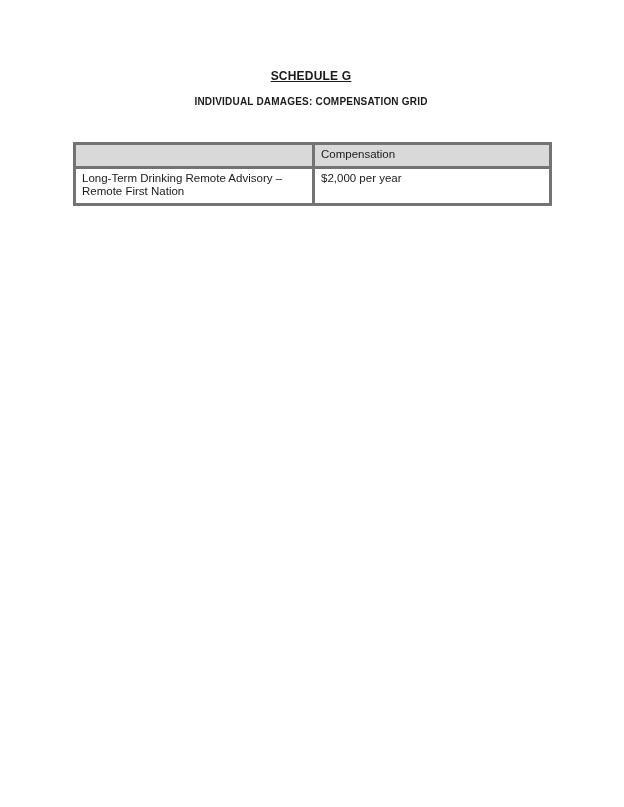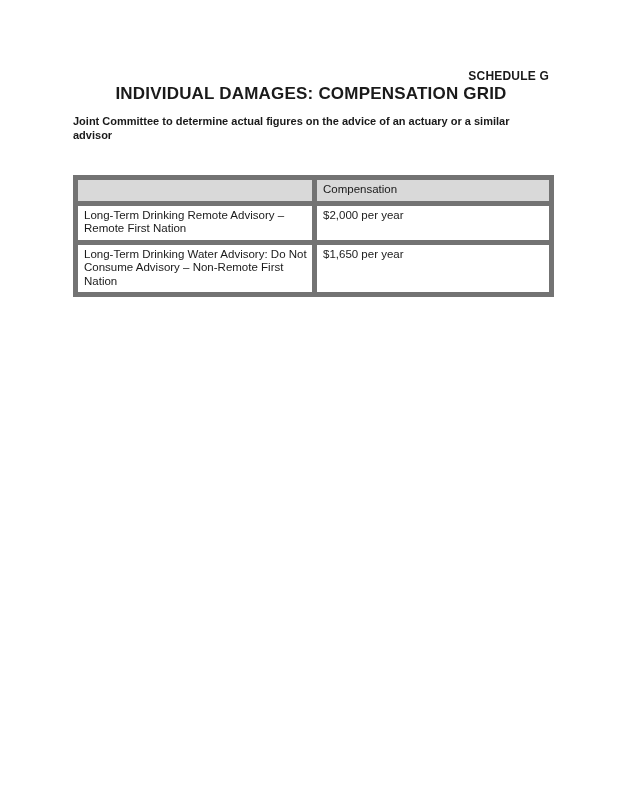--- a/index.html
+++ b/index.html
@@ -14,48 +14,49 @@
     position: relative;
     width: 624px;
     height: 807px;
     background: #ffffff;
     padding: 69px 75px 0 73px;
     overflow: hidden;
   }
   .doc-title {
     font-size: 12px;
     font-weight: bold;
-    text-align: right;
+    text-align: center;
     line-height: 14px;
     letter-spacing: 0.2px;
+    text-decoration: underline;
   }
   .doc-subtitle {
-    font-size: 17px;
+    font-size: 10px;
     font-weight: bold;
     text-align: center;
     line-height: 14px;
-    margin-top: 4px;
+    margin-top: 12px;
     letter-spacing: 0.2px;
   }
   .doc-note {
     font-size: 11px;
     font-weight: bold;
     line-height: 13.5px;
     margin-top: 14px;
     max-width: 470px;
   }
   table.comp-table {
     margin-top: 33px;
     width: 476px;
     border-collapse: collapse;
     table-layout: fixed;
   }
   table.comp-table th,
   table.comp-table td {
-    border: 5px solid #737373;
+    border: 3px solid #737373;
     font-size: 11.5px;
     font-weight: normal;
     line-height: 13.5px;
     text-align: left;
     vertical-align: top;
     padding: 3px 0 4px 6px;
   }
   table.comp-table th {
     background: #d9d9d9;
   }
@@ -64,38 +65,33 @@
 </style>
 </head>
 <body>
 
 <div class="page">
 
   <div class="doc-title">SCHEDULE G</div>
 
   <div class="doc-subtitle">INDIVIDUAL DAMAGES: COMPENSATION GRID</div>
 
-  <p class="doc-note">Joint Committee to determine actual figures on the advice of an actuary or a similar advisor</p>
 
   <table class="comp-table">
     <colgroup>
       <col class="cat-col">
       <col class="comp-col">
     </colgroup>
     <thead>
       <tr>
         <th></th>
         <th>Compensation</th>
       </tr>
     </thead>
     <tbody>
       <tr>
         <td>Long-Term Drinking Remote Advisory – Remote First Nation</td>
         <td>$2,000 per year</td>
       </tr>
-      <tr>
-        <td>Long-Term Drinking Water Advisory: Do Not Consume Advisory – Non-Remote First Nation</td>
-        <td>$1,650 per year</td>
-      </tr>
     </tbody>
   </table>
 
 </div>
 
 </body></html>

